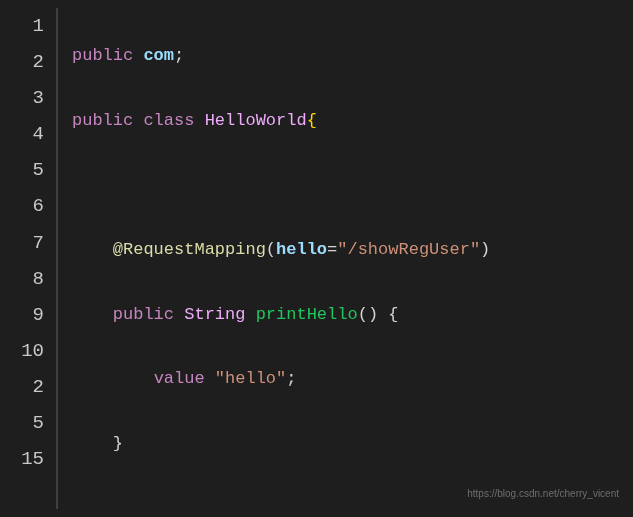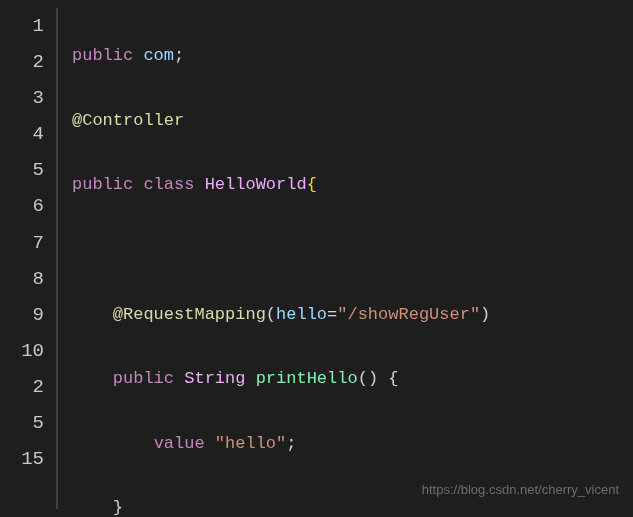--- a/index.html
+++ b/index.html
@@ -36,33 +36,33 @@
       color: #c8c8c8;
       font-size: 19px;
     }
     .code {
       padding-left: 14px;
       white-space: pre;
     }
     .kw { color: #c586c0; }
     .anno { color: #dcdcaa; }
     .type { color: #f0abfc; }
-    .ident { color: #9cdcfe; }
+    .ident { color: #9cdcfe; font-weight: bold; }
     .str { color: #ce9178; }
-    .method { color: #86efac; }
+    .method { color: #22c55e; }
     .punct { color: #d4d4d4; }
     .paren { color: #d4d4d4; }
     .paren-gold { color: #ffd700; }
     .plain { color: #d4d4d4; }
     .watermark {
       position: absolute;
       bottom: 14px;
       right: 14px;
       color: #888888;
-      font-size: 13px;
+      font-size: 10px;
       font-family: Arial, sans-serif;
       opacity: 0.75;
     }
   </style>
 </head>
 <body>
 
 <div class="editor">
   <div class="gutter">
     <div class="line-number">1</div>
@@ -74,21 +74,20 @@
     <div class="line-number">7</div>
     <div class="line-number">8</div>
     <div class="line-number">9</div>
     <div class="line-number">10</div>
     <div class="line-number">2</div>
     <div class="line-number">5</div>
     <div class="line-number">15</div>
   </div>
   <div class="code">
 <div><span class="kw">public</span><span class="plain"> </span><span class="ident">com</span><span class="punct">;</span></div>
-<div><span class="anno">@</span><span class="anno">Controller</span></div>
 <div><span class="kw">public</span><span class="plain"> </span><span class="kw">class</span><span class="plain"> </span><span class="type">HelloWorld</span><span class="paren-gold">{</span></div>
 <div> </div>
 <div><span class="plain">    </span><span class="anno">@</span><span class="anno">RequestMapping</span><span class="paren">(</span><span class="ident">hello</span><span class="punct">=</span><span class="str">"/showRegUser"</span><span class="paren">)</span></div>
 <div><span class="plain">    </span><span class="kw">public</span><span class="plain"> </span><span class="type">String</span><span class="plain"> </span><span class="method">printHello</span><span class="paren">(</span><span class="paren">)</span><span class="plain"> </span><span class="paren">{</span></div>
 <div><span class="plain">        </span><span class="kw">value</span><span class="plain"> </span><span class="str">"hello"</span><span class="punct">;</span></div>
 <div><span class="plain">    </span><span class="paren">}</span></div>
 
 
 
 

